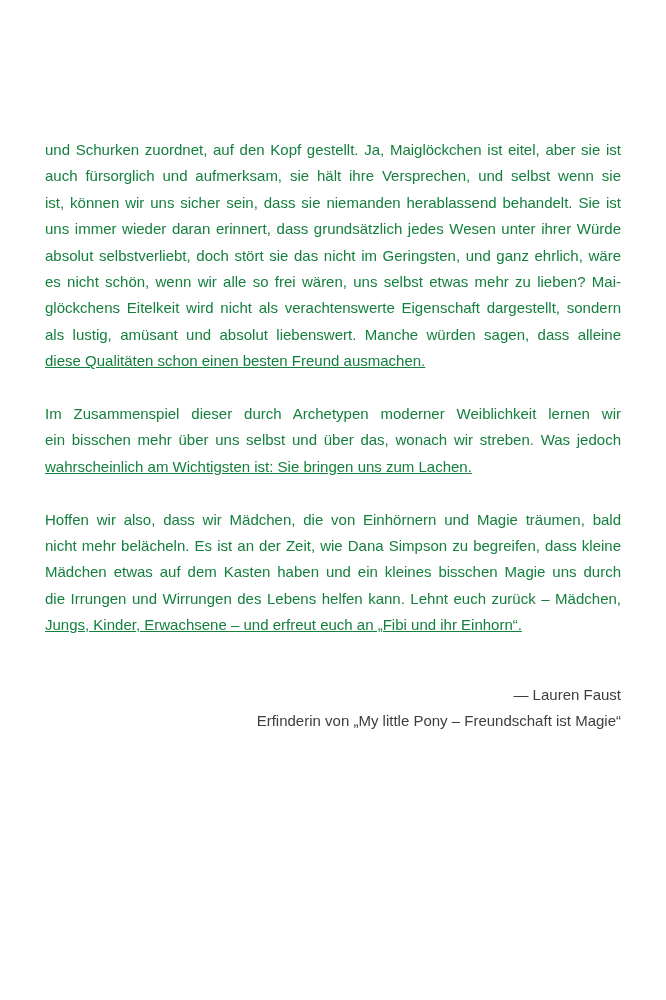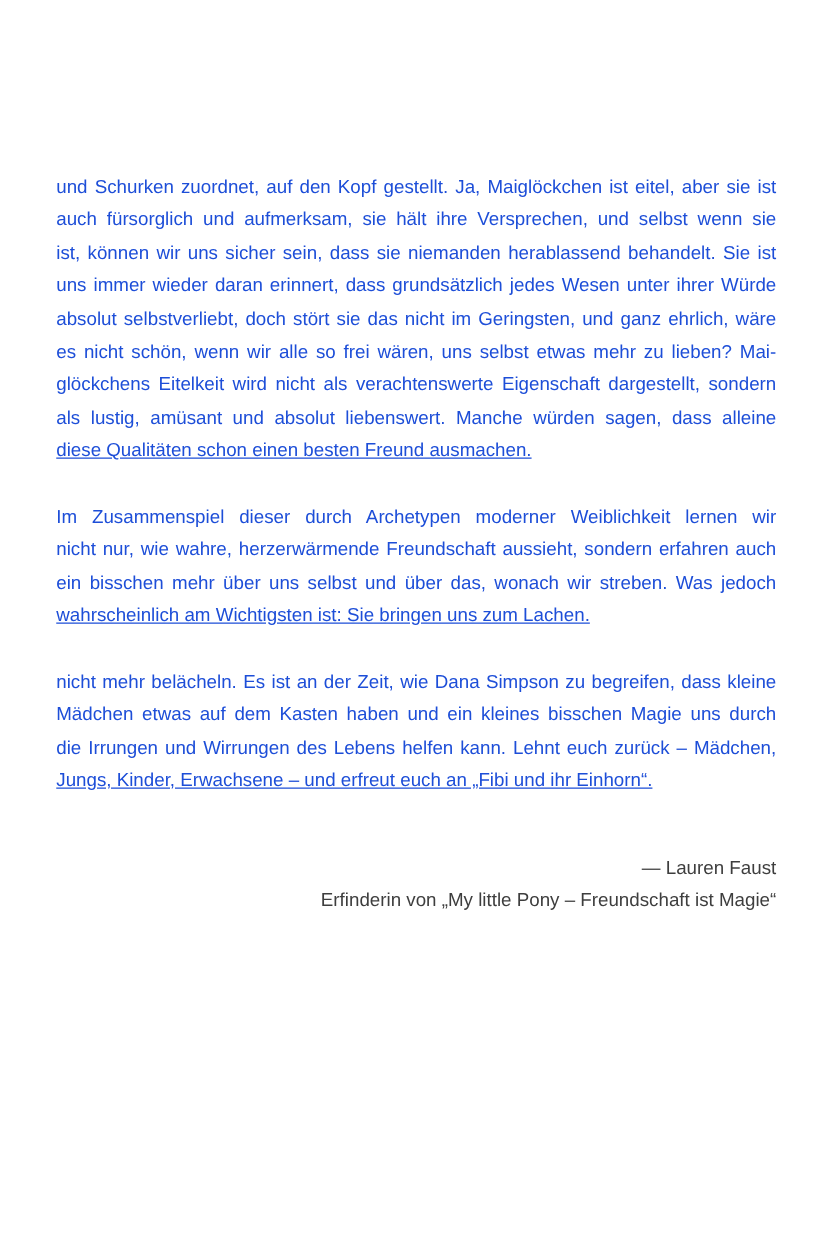--- a/index.html
+++ b/index.html
@@ -20,21 +20,21 @@
     left: 45px;
     right: 45px;
     top: 137px;
   }
   .para {
     margin: 0 0 26.4px 0;
   }
   .line {
     font-size: 15px;
     line-height: 26.4px;
-    color: #1d4ed8;
+    color: #15803d;
     letter-spacing: 0;
     white-space: nowrap;
     text-align: justify;
     text-align-last: justify;
   }
   .line.end {
     text-align: left;
     text-align-last: left;
     text-decoration: underline;
   }
@@ -62,26 +62,26 @@
       <div class="line">uns immer wieder daran erinnert, dass grundsätzlich jedes Wesen unter ihrer Würde</div>
       <div class="line">absolut selbstverliebt, doch stört sie das nicht im Geringsten, und ganz ehrlich, wäre</div>
       <div class="line">es nicht schön, wenn wir alle so frei wären, uns selbst etwas mehr zu lieben? Mai-</div>
       <div class="line">glöckchens Eitelkeit wird nicht als verachtenswerte Eigenschaft dargestellt, sondern</div>
       <div class="line">als lustig, amüsant und absolut liebenswert. Manche würden sagen, dass alleine</div>
       <div class="line end">diese Qualitäten schon einen besten Freund ausmachen.</div>
     </div>
 
     <div class="para">
       <div class="line">Im Zusammenspiel dieser durch Archetypen moderner Weiblichkeit lernen wir</div>
-      <div class="line">nicht nur, wie wahre, herzerwärmende Freundschaft aussieht, sondern erfahren auch</div>
       <div class="line">ein bisschen mehr über uns selbst und über das, wonach wir streben. Was jedoch</div>
       <div class="line end">wahrscheinlich am Wichtigsten ist: Sie bringen uns zum Lachen.</div>
     </div>
 
     <div class="para">
+      <div class="line">Hoffen wir also, dass wir Mädchen, die von Einhörnern und Magie träumen, bald</div>
       <div class="line">nicht mehr belächeln. Es ist an der Zeit, wie Dana Simpson zu begreifen, dass kleine</div>
       <div class="line">Mädchen etwas auf dem Kasten haben und ein kleines bisschen Magie uns durch</div>
       <div class="line">die Irrungen und Wirrungen des Lebens helfen kann. Lehnt euch zurück – Mädchen,</div>
       <div class="line end">Jungs, Kinder, Erwachsene – und erfreut euch an „Fibi und ihr Einhorn“.</div>
     </div>
 
     <div class="signature">
       <div class="sig-line">— Lauren Faust</div>
       <div class="sig-line">Erfinderin von „My little Pony – Freundschaft ist Magie“</div>
     </div>

